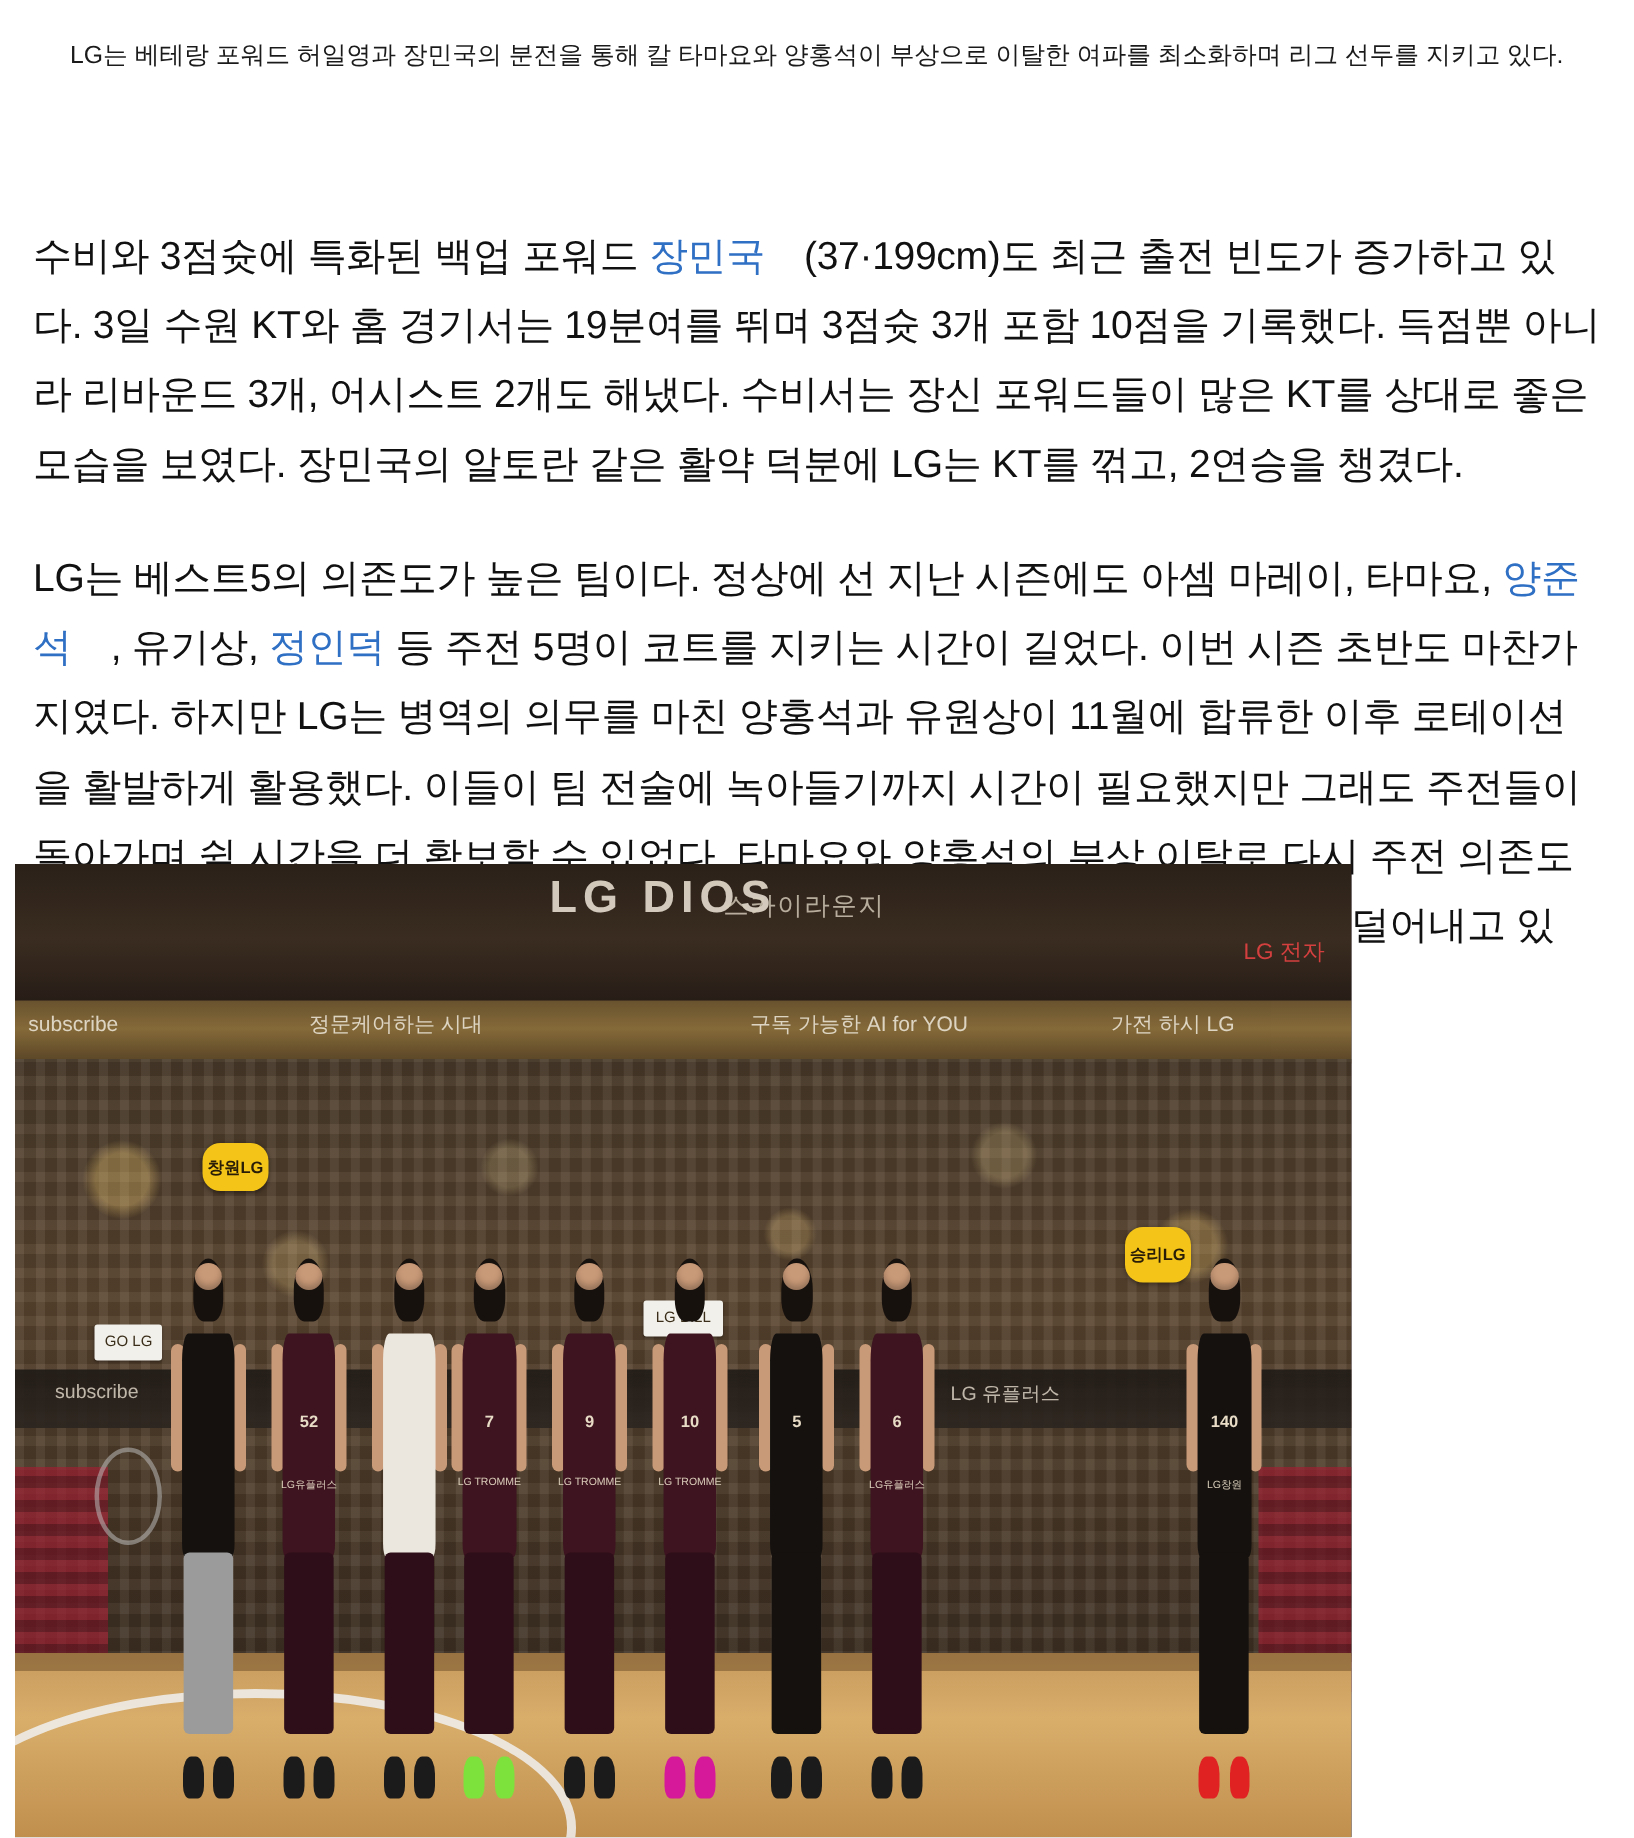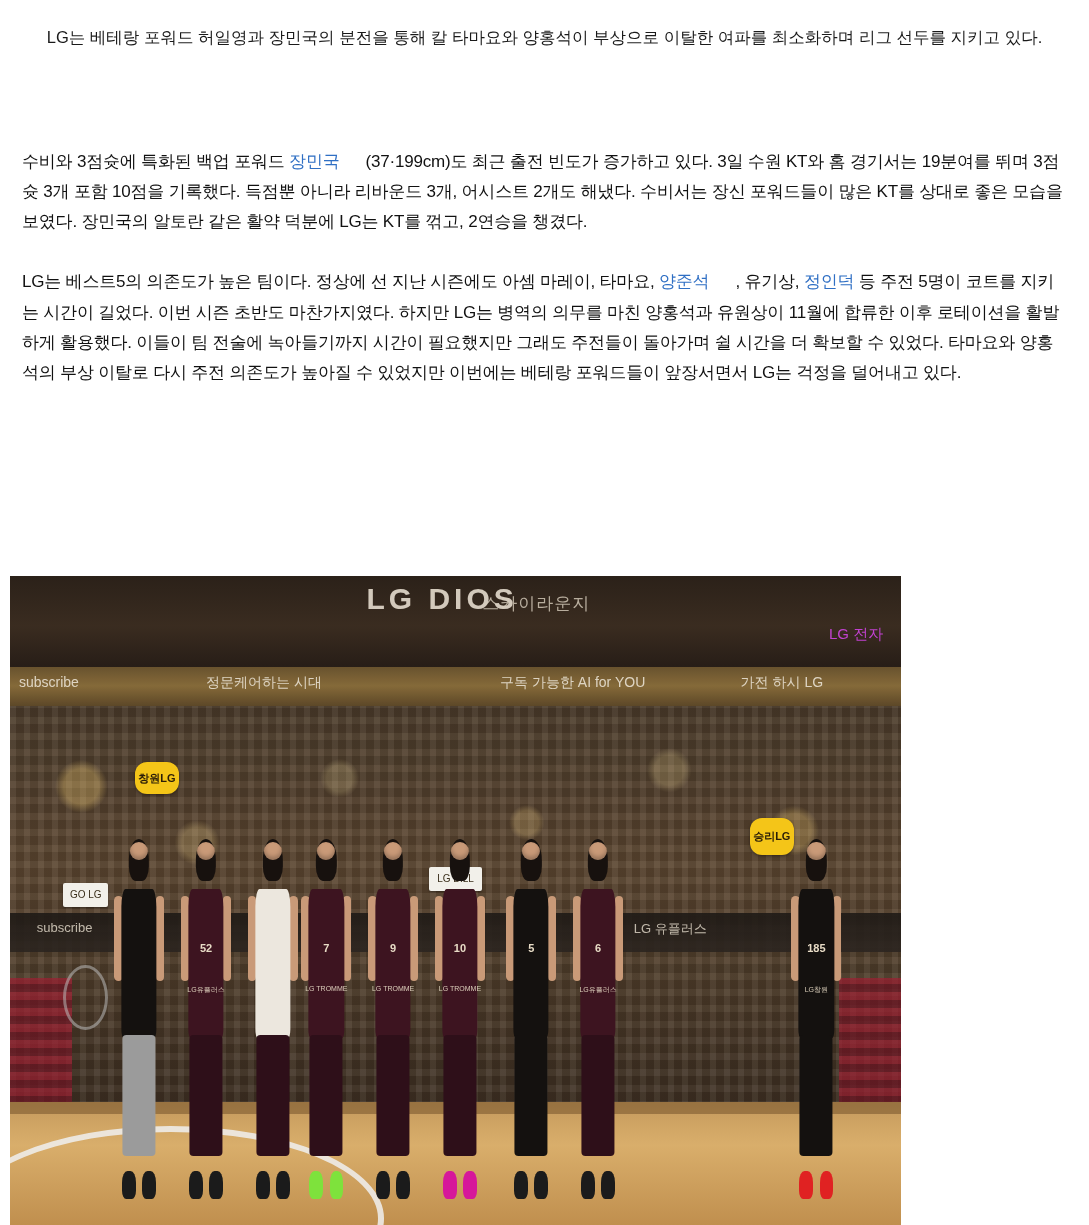--- a/index.html
+++ b/index.html
@@ -27,21 +27,21 @@
   }
   .caption .line1 { display: block; }
   .caption .line2 { display: block; }
 
   
   .article {
     padding: 0 22px;
     margin-top: 96px;
   }
   .para {
-    font-size: 17px;
+    font-size: 26px;
     line-height: 1.78;
     color: #111111;
     letter-spacing: -0.2px;
     margin: 0 0 30px 0;
     text-align: left;
   }
   .para:last-child { margin-bottom: 14px; }
   .link {
     color: #2f6fc4;
     text-decoration: none;
@@ -84,21 +84,21 @@
     left: 53%; top: 2.4%;
     font-size: 17px;
     color: #d9cfbe;
     opacity: .8;
     letter-spacing: 1px;
   }
   .banner-lgjeon {
     position: absolute;
     right: 2%; top: 7.5%;
     font-size: 15px;
-    color: #d946ef;
+    color: #ef4444;
     opacity: .85;
   }
   .ad-band {
     position: absolute;
     left: 0; top: 14%; width: 100%; height: 6.5%;
     background: linear-gradient(180deg,#6d5630 0%, #8b6f3b 45%, #5a4526 100%);
     opacity: .95;
   }
   .ad-band .txt {
     position: absolute;
@@ -453,21 +453,21 @@
       </div>
 
 
 
       <div class="player dark shoe-red" style="left:87.5%">
         <div class="hair"></div>
         <div class="head"></div>
         <div class="arm l"></div>
         <div class="arm r"></div>
         <div class="torso"></div>
-        <div class="num">185</div>
+        <div class="num">140</div>
         <div class="logo">LG창원</div>
         <div class="legs"></div>
         <div class="shoe-l"></div>
         <div class="shoe-r"></div>
       </div>
 
     </div>
   </div>
 
 </div>

